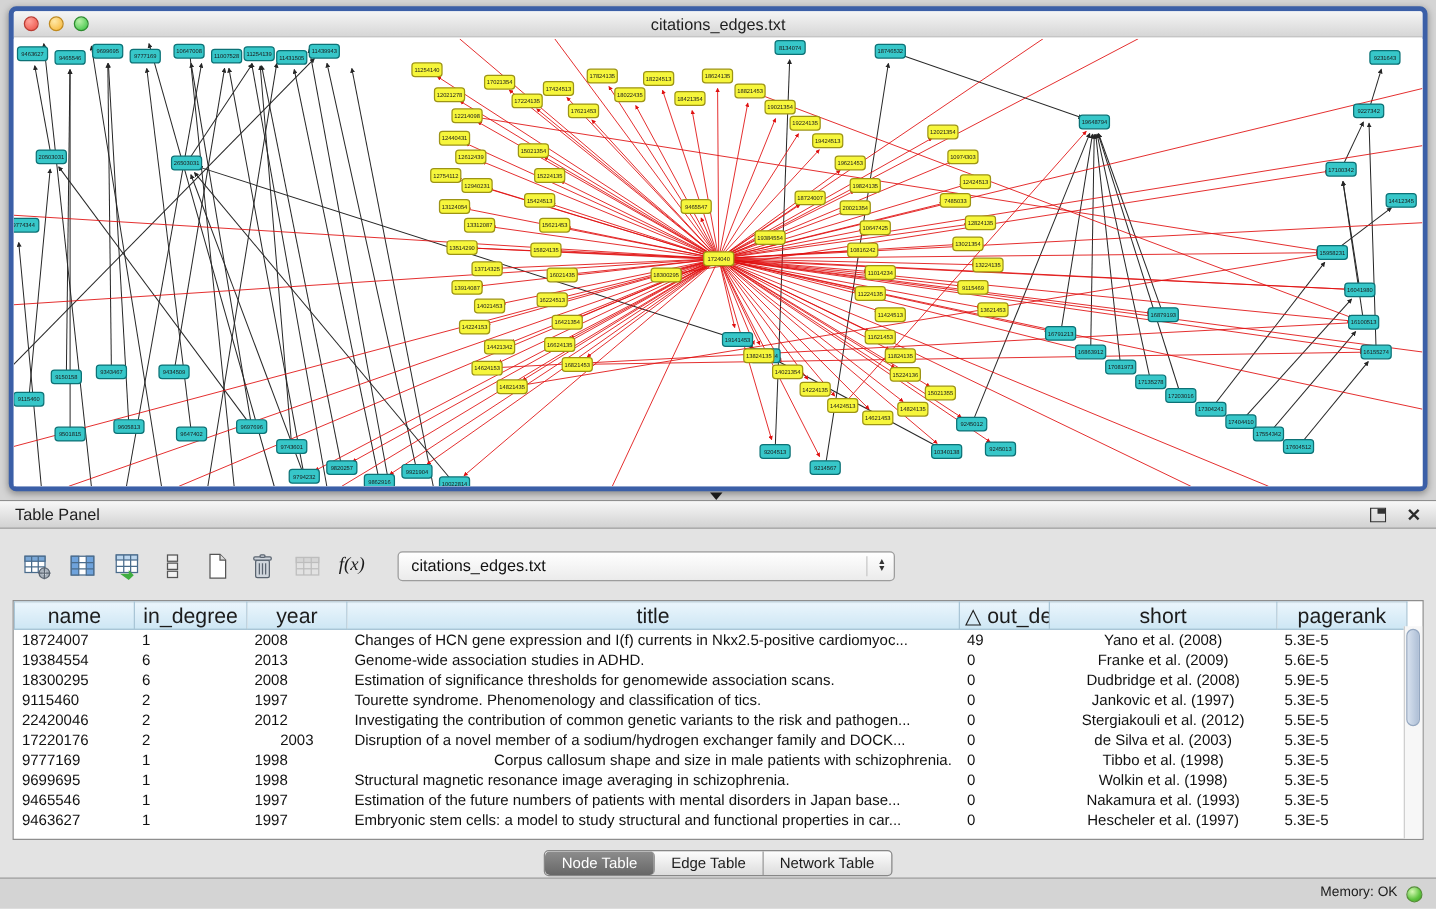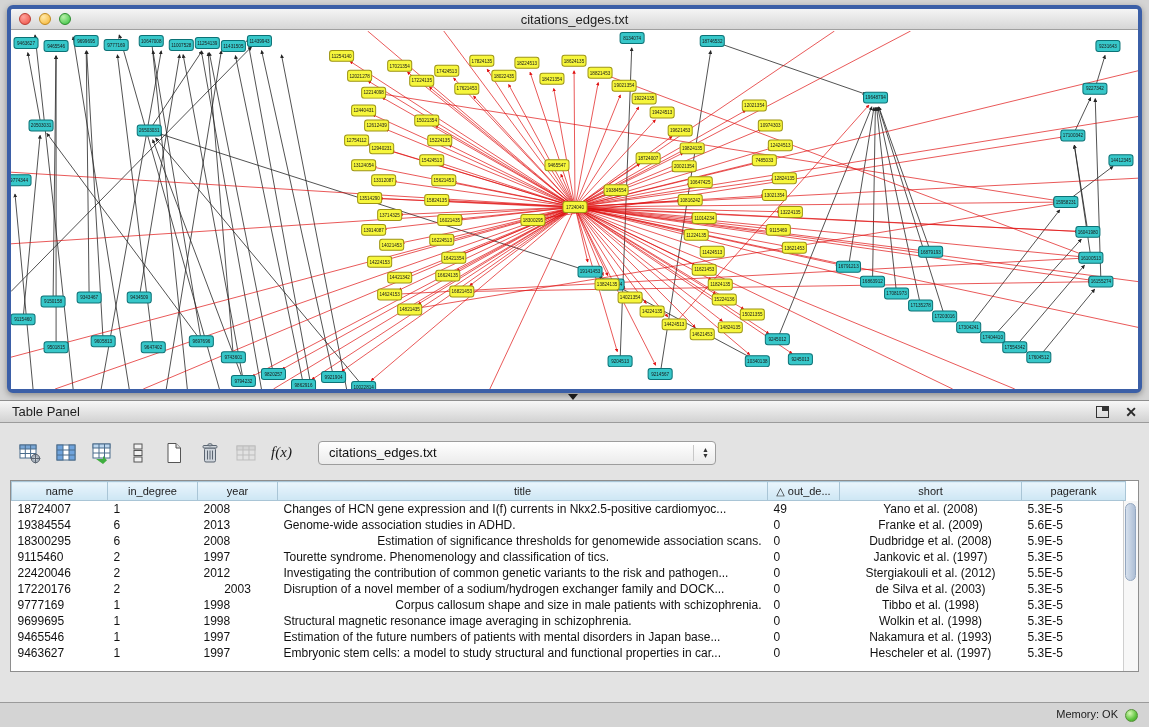--- a/index.html
+++ b/index.html
@@ -62,21 +62,21 @@
   .combo .stepper { margin-left:auto; display:flex; flex-direction:column; align-items:center;
     font-size:7px; line-height:5.5px; color:#333; padding-left:8px; border-left:1px solid #c8c8c8; height:16px; justify-content:center;}
 
   .table-viewport {
     position:absolute; left:10px; right:10px; top:79px; height:192px;
     background:#fff; border:1px solid #8e8e8e; overflow:hidden;
   }
   .table-viewport table { border-collapse:collapse; table-layout:fixed; width:calc(100% - 15px); }
   .table-viewport th {
     background:linear-gradient(#eaf5fc,#cde6f4); border:1px solid #a9c5d6;
-    font-weight:normal; font-size:11px; height:19px; padding:0 4px; color:#1c1c1c;
+    font-weight:normal; font-size:17px; height:19px; padding:0 4px; color:#1c1c1c;
     overflow:hidden; white-space:nowrap; text-align:center;
   }
   .table-viewport td {
     font-size:12px; height:16px; padding:0 6px; white-space:nowrap; overflow:hidden; color:#111;
   }
   .scrollbar {
     position:absolute; right:0; top:20px; bottom:0; width:15px;
     background:#f7f7f7; border-left:1px solid #cfcfcf;
   }
   .scroll-thumb {
@@ -913,21 +913,21 @@
             <td style="text-align: left;">2013</td>
             <td style="text-align: left;">Genome-wide association studies in ADHD.</td>
             <td style="text-align: left;">0</td>
             <td style="text-align: center;">Franke et al. (2009)</td>
             <td style="text-align: left;">5.6E-5</td>
           </tr>
           <tr>
             <td style="text-align: left;">18300295</td>
             <td style="text-align: left;">6</td>
             <td style="text-align: left;">2008</td>
-            <td style="text-align: right;">Estimation of significance thresholds for genomewide association scans.</td>
+            <td style="text-align: left;">Estimation of significance thresholds for genomewide association scans.</td>
             <td style="text-align: left;">0</td>
             <td style="text-align: center;">Dudbridge et al. (2008)</td>
             <td style="text-align: left;">5.9E-5</td>
           </tr>
           <tr>
             <td style="text-align: left;">9115460</td>
             <td style="text-align: left;">2</td>
             <td style="text-align: left;">1997</td>
             <td style="text-align: left;">Tourette syndrome. Phenomenology and classification of tics.</td>
             <td style="text-align: left;">0</td>
@@ -988,16 +988,23 @@
             <td style="text-align: center;">Hescheler et al. (1997)</td>
             <td style="text-align: left;">5.3E-5</td>
           </tr>
         </tbody>
     </table>
     <div class="scrollbar">
       <div class="scroll-thumb"></div>
     </div>
   </div>
 
+  <div class="tabs">
+    <div class="tab-group">
+      <span class="tab selected">Node Table</span>
+      <span class="tab">Edge Table</span>
+      <span class="tab">Network Table</span>
+    </div>
+  </div>
 </div>
 
 <span class="memory-status">Memory: OK</span>
 <span class="memory-led"></span>
 
 </body></html>

